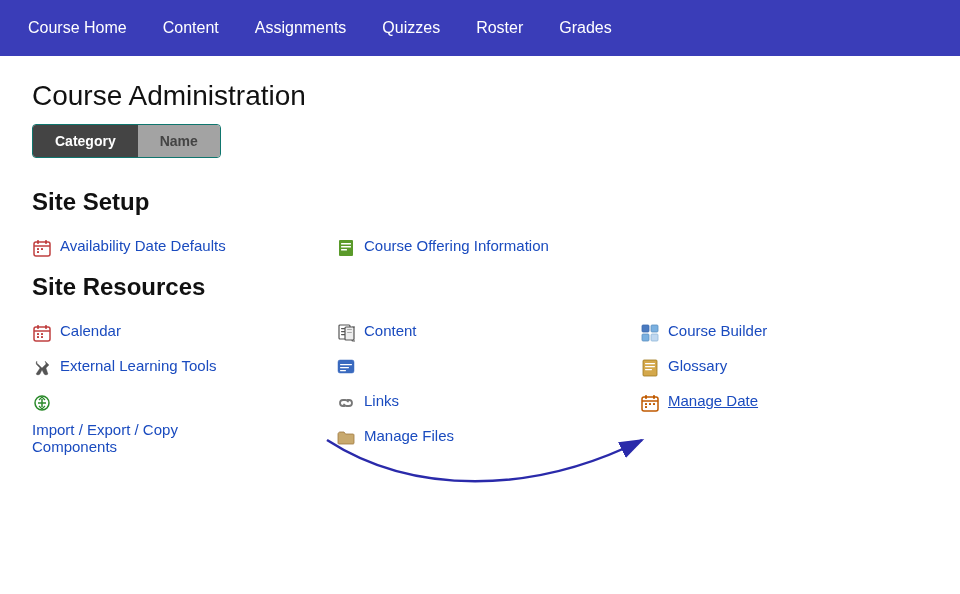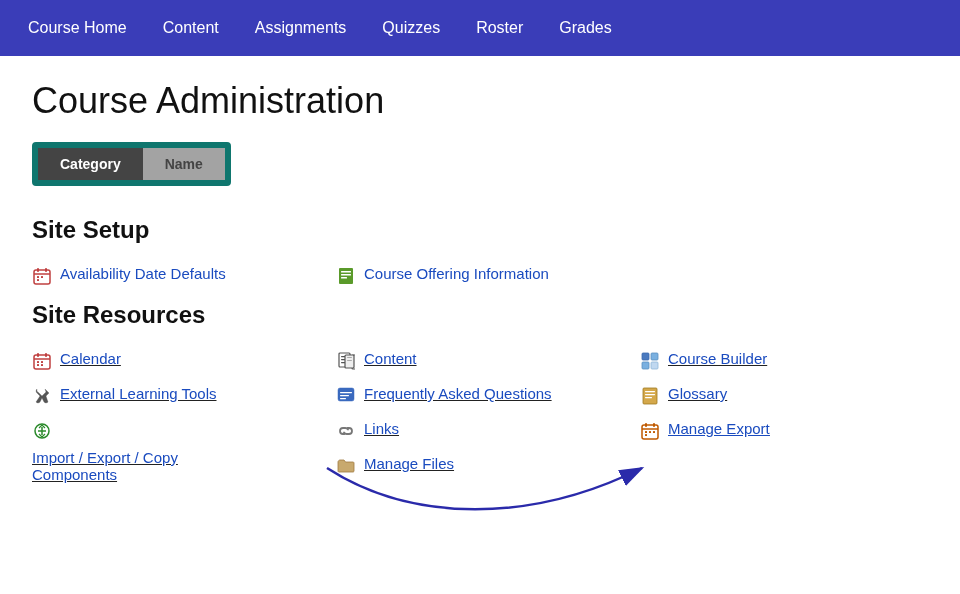--- a/index.html
+++ b/index.html
@@ -21,26 +21,26 @@
       padding: 0 18px;
       height: 74px;
       display: flex;
       align-items: center;
       white-space: nowrap;
     }
 
     
     .main { padding: 24px 32px; }
 
-    h1 { font-size: 36px; font-weight: 400; margin-bottom: 20px; color: #111; }
+    h1 { font-size: 28px; font-weight: 400; margin-bottom: 12px; color: #111; }
 
     
     .toggle-group {
       display: inline-flex;
-      border: 6px solid #0f766e;
+      border: 1px solid #0f766e;
       border-radius: 4px;
       overflow: hidden;
       margin-bottom: 24px;
     }
     .toggle-btn {
       padding: 8px 22px;
       font-size: 14px;
       font-weight: 600;
       cursor: pointer;
       border: none;
@@ -89,21 +89,20 @@
       flex-shrink: 0;
       display: flex;
       align-items: center;
       justify-content: center;
       margin-top: 1px;
     }
 
     
     .arrow-container {
       position: relative;
-      text-decoration: underline;
     }
     .arrow-svg {
       position: absolute;
       pointer-events: none;
       left: 0;
       top: 0;
     }
   </style>
 </head>
 <body>
@@ -223,21 +222,20 @@
           </a>
           <a class="link-item">
             <span class="icon-wrap">
               <svg width="18" height="18" viewBox="0 0 18 18" fill="none">
                 <rect x="1" y="1" width="16" height="13" rx="2" fill="#3a6abf" stroke="#3a6abf" stroke-width="0.5"></rect>
                 <rect x="3" y="5" width="12" height="1.2" rx="0.4" fill="#fff"></rect>
                 <rect x="3" y="8" width="9" height="1.2" rx="0.4" fill="#fff"></rect>
                 <rect x="3" y="11" width="6" height="1.2" rx="0.4" fill="#fff"></rect>
               </svg>
             </span>
-            <span>Frequently Asked Questions</span>
           </a>
           <a class="link-item">
             <span class="icon-wrap">
               <svg width="18" height="18" viewBox="0 0 18 18" fill="none">
                 <path d="M7 10.5C7.5 11.3 8.5 12 9.7 12L12 12C13.7 12 15 10.7 15 9C15 7.3 13.7 6 12 6L10.5 6" stroke="#777" stroke-width="1.8" stroke-linecap="round" fill="none"></path>
                 <path d="M11 7.5C10.5 6.7 9.5 6 8.3 6L6 6C4.3 6 3 7.3 3 9C3 10.7 4.3 12 6 12L7.5 12" stroke="#777" stroke-width="1.8" stroke-linecap="round" fill="none"></path>
               </svg>
             </span>
             <span>Links</span>
           </a>
@@ -280,21 +278,21 @@
                 <rect x="1" y="3" width="16" height="14" rx="2" stroke="#c05a00" stroke-width="1.5" fill="#fff"></rect>
                 <line x1="1" y1="7" x2="17" y2="7" stroke="#c05a00" stroke-width="1.5"></line>
                 <rect x="4" y="1" width="2" height="4" rx="1" fill="#c05a00"></rect>
                 <rect x="12" y="1" width="2" height="4" rx="1" fill="#c05a00"></rect>
                 <rect x="4" y="9" width="2" height="2" rx="0.5" fill="#c05a00"></rect>
                 <rect x="8" y="9" width="2" height="2" rx="0.5" fill="#c05a00"></rect>
                 <rect x="12" y="9" width="2" height="2" rx="0.5" fill="#c05a00"></rect>
                 <rect x="4" y="12" width="2" height="2" rx="0.5" fill="#c05a00"></rect>
               </svg>
             </span>
-            <span>Manage Export</span>
+            <span>Manage Date</span>
           </a>
         </div>
 
       </div>
 
       <svg class="arrow-svg" width="960" height="200" style="position:absolute;top:50px;left:0;pointer-events:none;overflow:visible;">
 
         <defs>
           <marker id="arrowhead" markerWidth="10" markerHeight="7" refX="9" refY="3.5" orient="auto">
             <polygon points="0 0, 10 3.5, 0 7" fill="#2a2aaa"></polygon>

